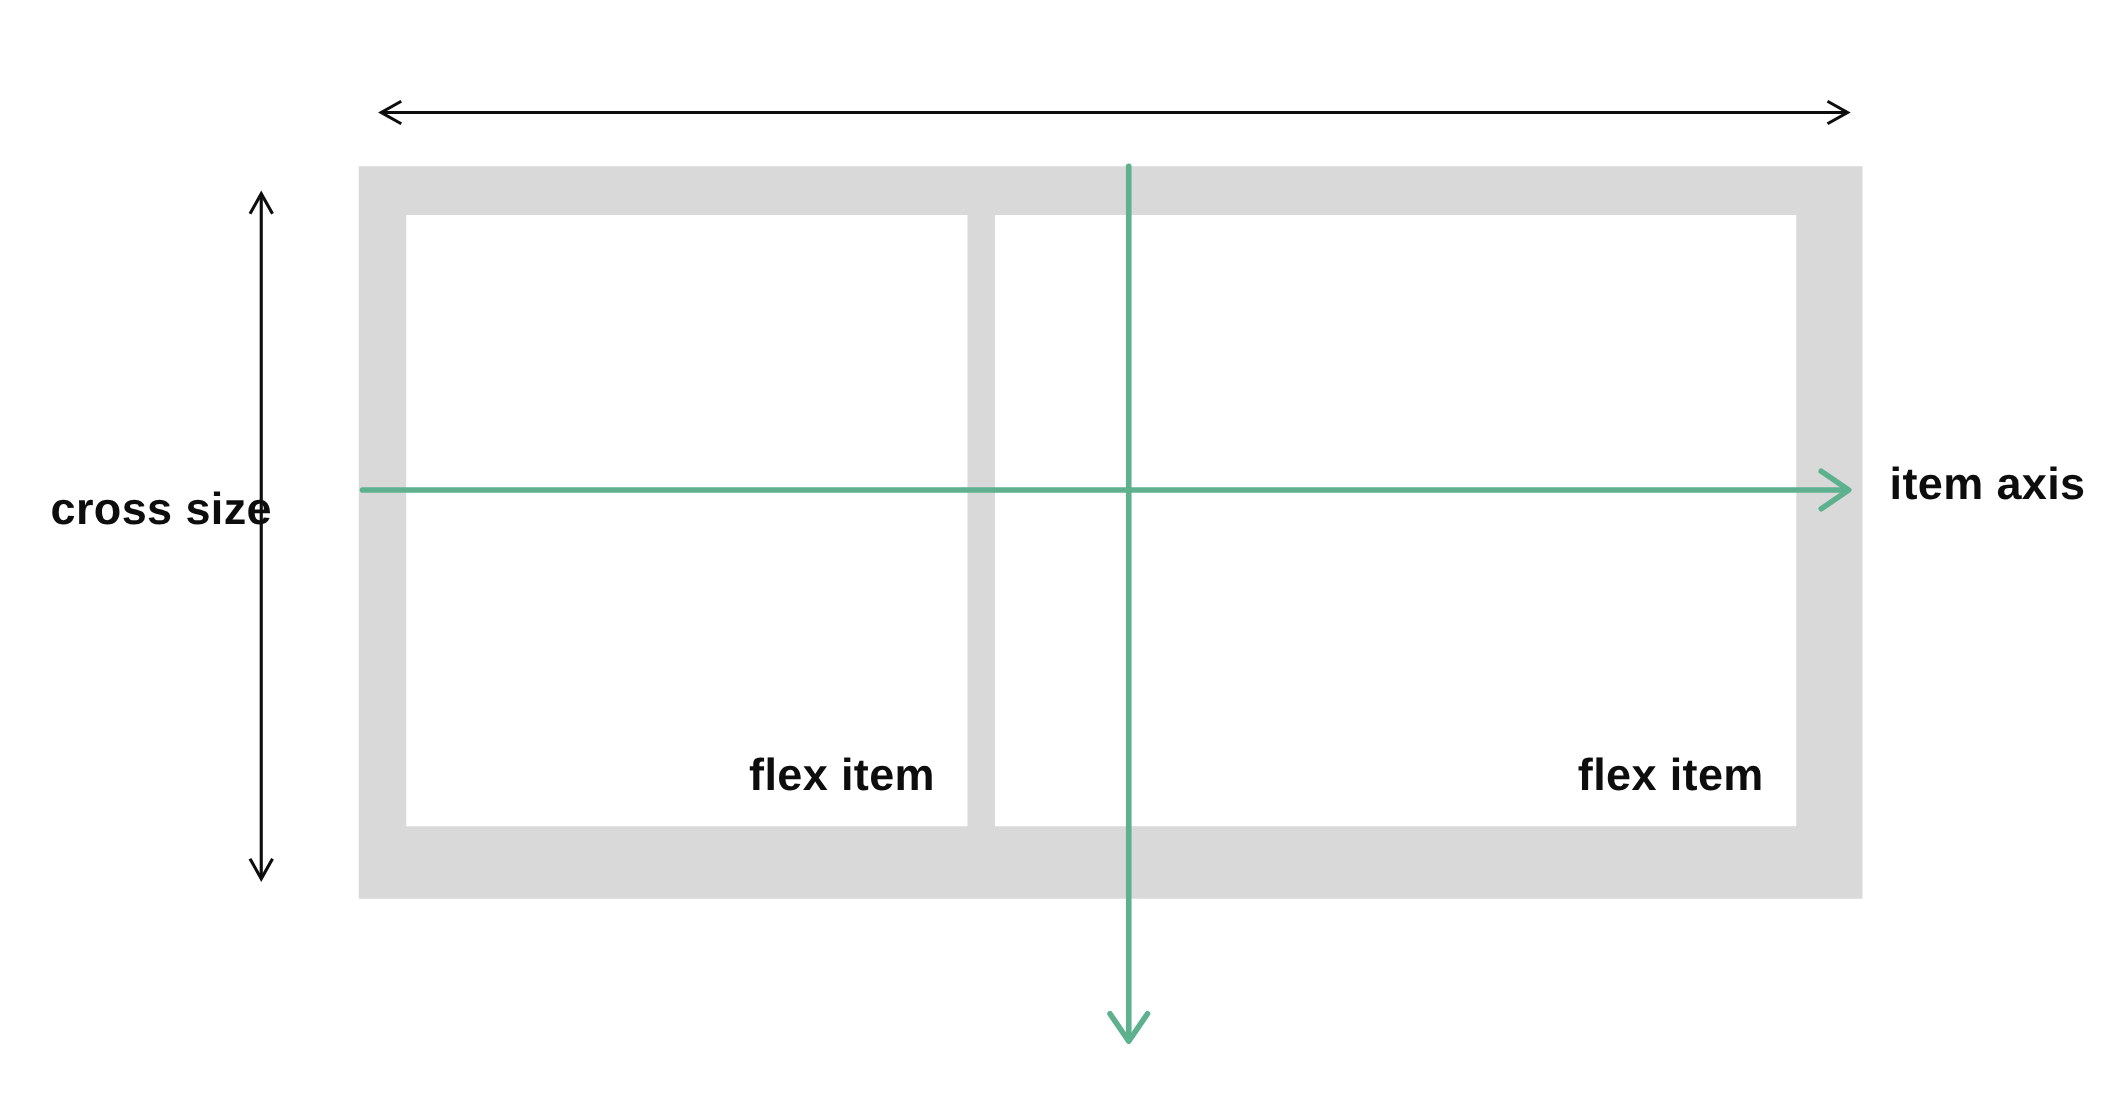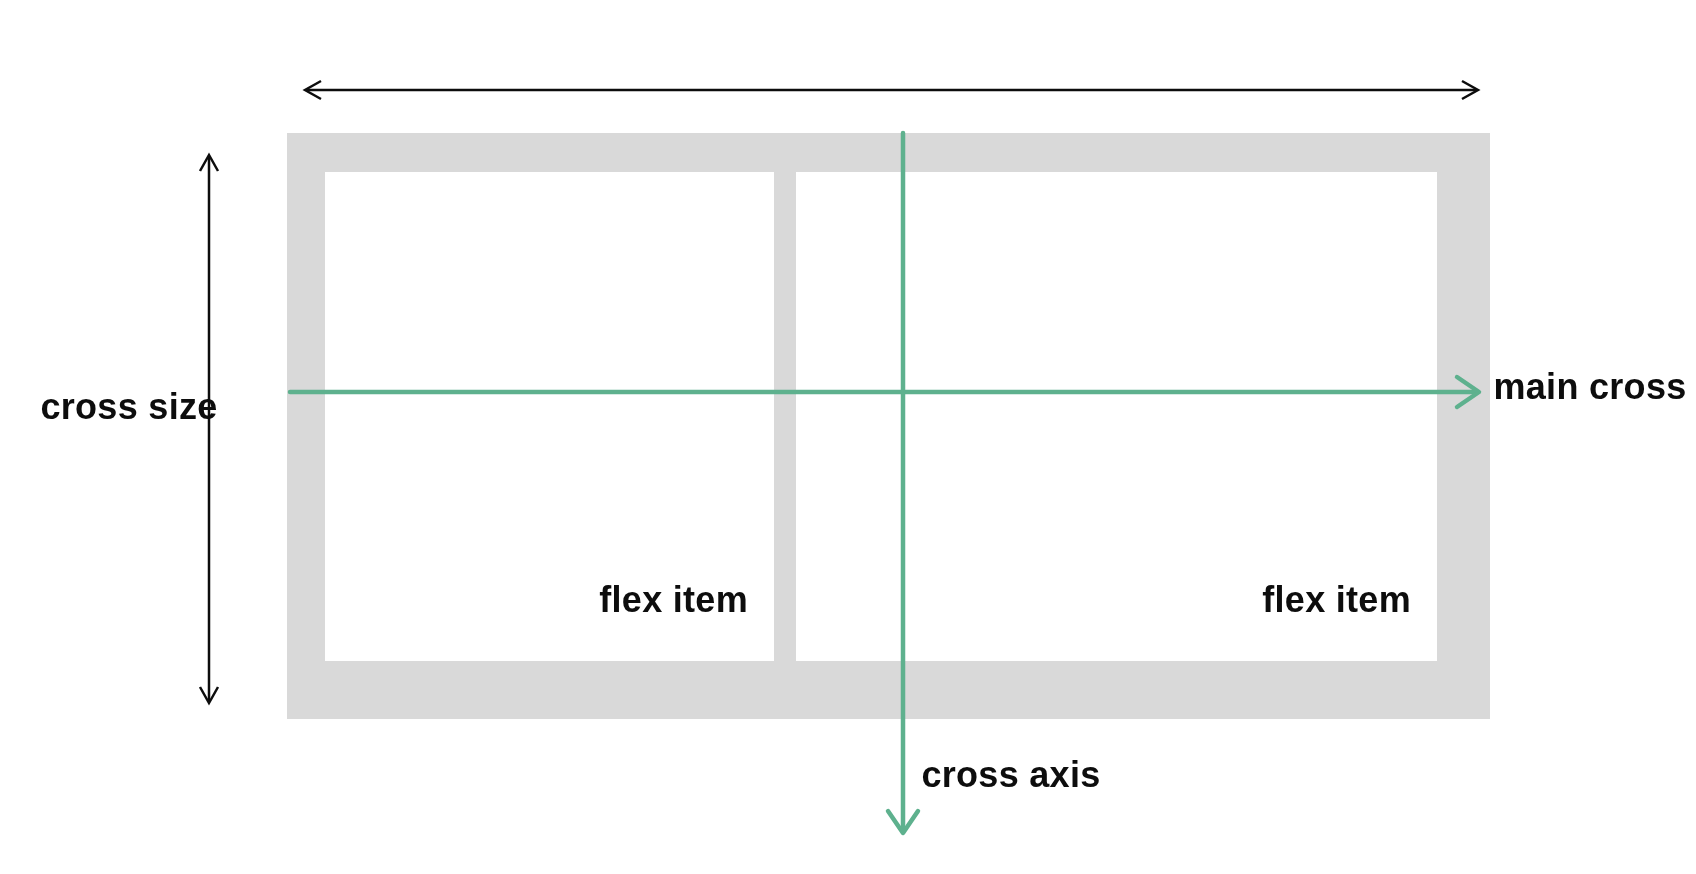--- a/index.html
+++ b/index.html
@@ -29,21 +29,21 @@
     width: 1203px; height: 586px;
     background: var(--gray);
     z-index: 1;
   }
   .flex-item {
     position: absolute;
     background: var(--paper);
     display: flex;
     align-items: flex-end;
     justify-content: flex-end;
-    padding: 0 26px 40px 0;
+    padding: 0 26px 20px 0;
   }
   .flex-item.one { left: 38px;  top: 39px; width: 449px; height: 489px; }
   .flex-item.two { left: 509px; top: 39px; width: 641px; height: 489px; }
   .item-label {
     font-size: 36px;
     font-weight: 600;
     letter-spacing: 0.3px;
     white-space: nowrap;
   }
   
@@ -117,18 +117,17 @@
 
     <g>
       <line class="green-stroke" x1="903" y1="133" x2="903" y2="830"></line>
       <polyline class="green-stroke" points="888,811 903,833 918,811"></polyline>
     </g>
   </svg>
 
 
   <div class="diagram-label lbl-cross-size">cross size</div>
 
-  <div class="diagram-label lbl-main-axis">main cross</div>
+  <div class="diagram-label lbl-main-axis">item axis</div>
 
-  <div class="diagram-label lbl-cross-axis">cross axis</div>
 
 
 </div>
 
 </body></html>

